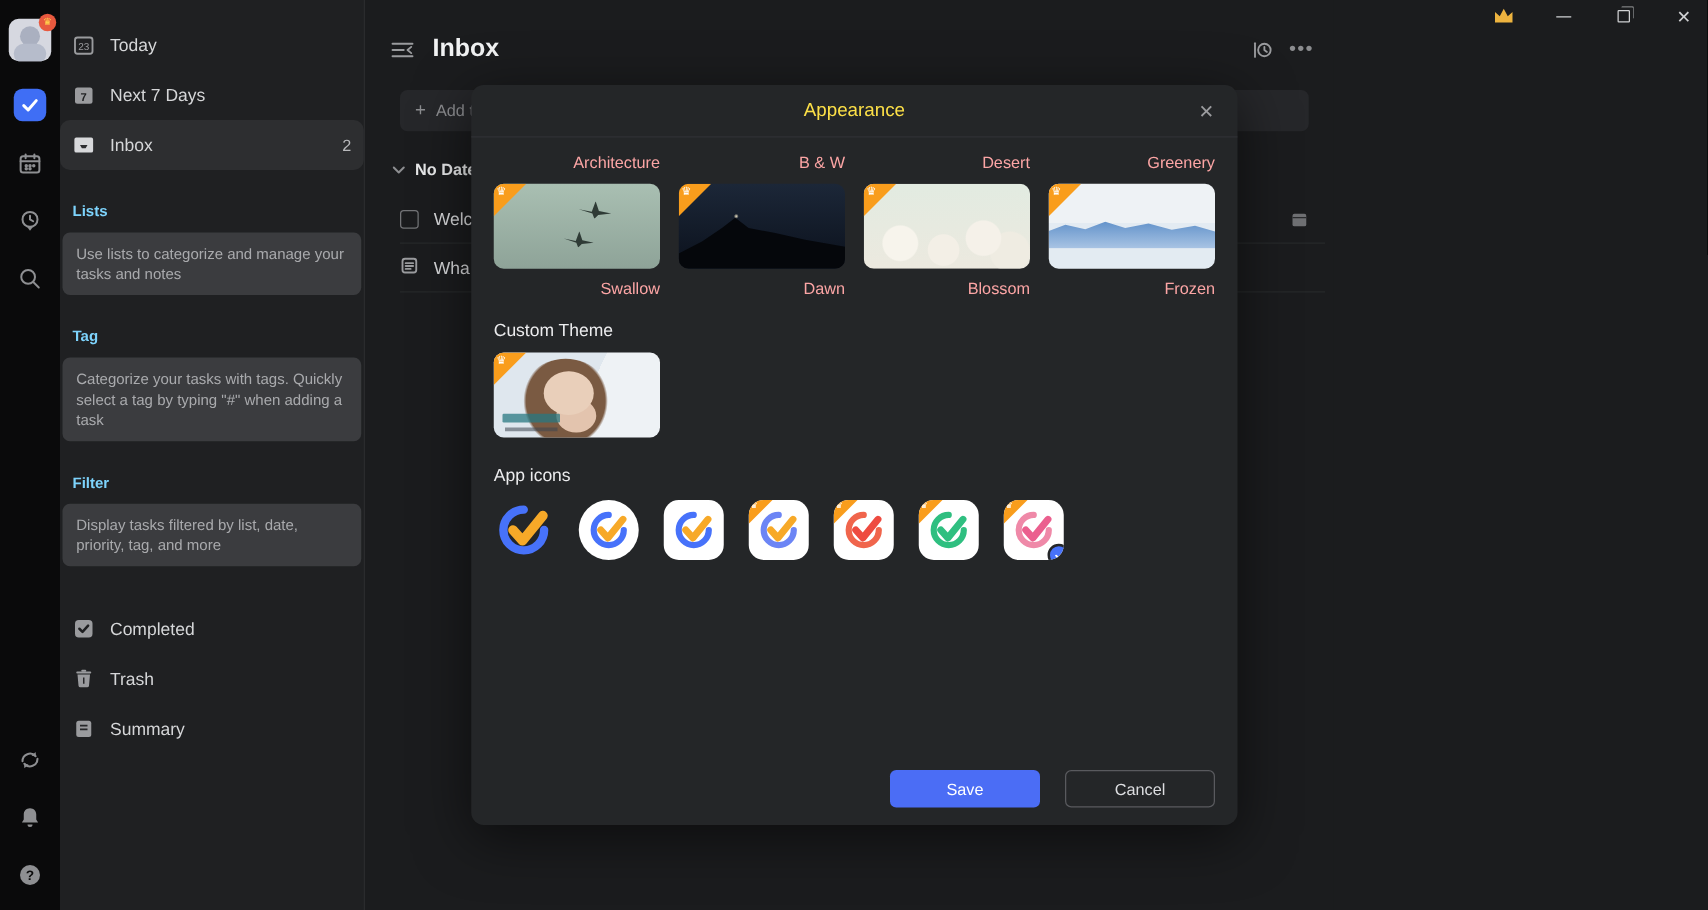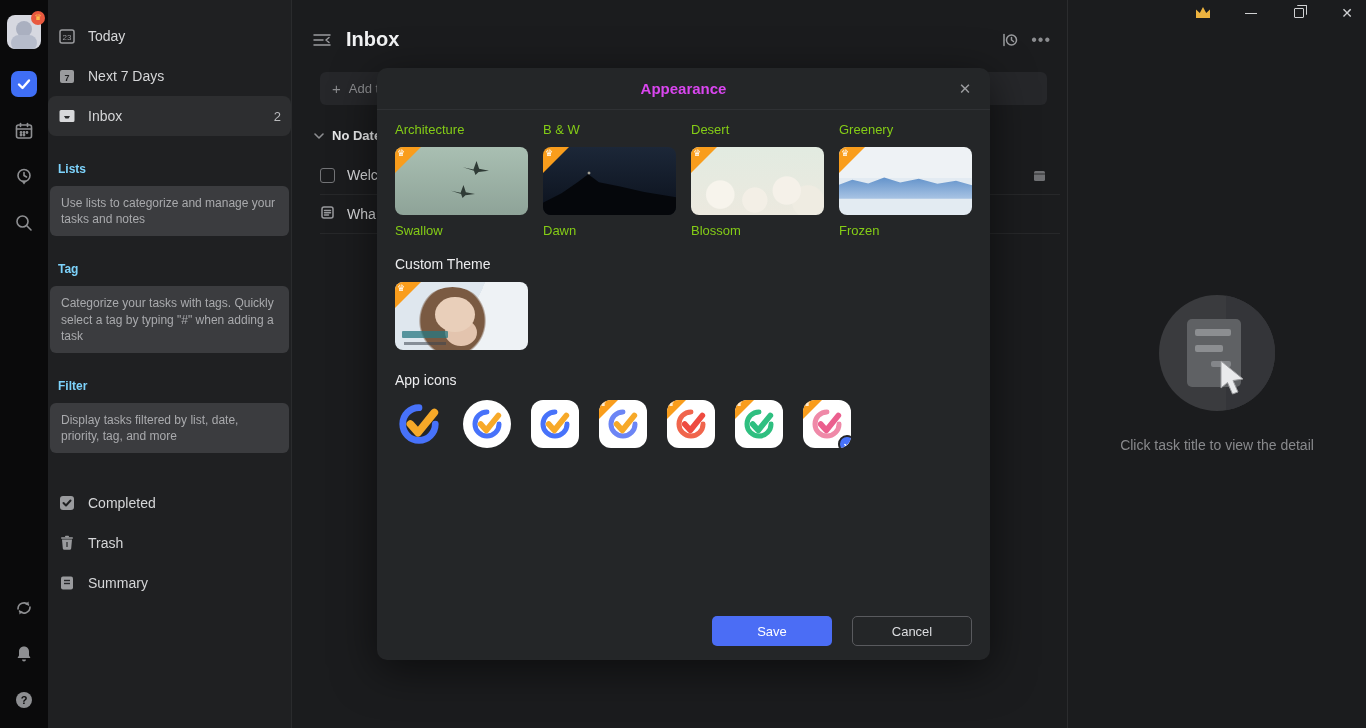--- a/index.html
+++ b/index.html
@@ -74,27 +74,27 @@
   .restore-glyph::before { content:""; position:absolute; left:2px; top:-4px; width:9px; height:9px;
                            border:1.2px solid #d0d1d3; border-left:none; border-bottom:none; border-radius:1px; }
   .close-glyph { font-size:14px; line-height:1; }
 
   
   .modal { position:absolute; left:377px; top:68px; width:613px; height:592px; background:#242628;
            border-radius:10px; box-shadow:0 10px 44px rgba(0,0,0,.55); z-index:10;
            display:flex; flex-direction:column; }
   .modal-header { position:relative; height:42px; flex:0 0 auto; border-bottom:1px solid #2f3134;
                   display:flex; align-items:center; justify-content:center; }
-  .modal-title { font-size:15px; font-weight:bold; color:#d946ef; }
+  .modal-title { font-size:15px; font-weight:normal; color:#fde047; }
   .modal-close { position:absolute; right:14px; top:10px; width:22px; height:22px; display:flex; align-items:center;
                  justify-content:center; font-size:15px; color:#9b9c9f; cursor:pointer; }
   .modal-body { flex:1; display:flex; flex-direction:column; padding:12px 18px 14px; overflow:hidden; }
   .label-grid, .theme-grid { display:grid; grid-template-columns:repeat(4,133px); column-gap:15px; }
   .label-grid { margin-bottom:10px; }
-  .t-label { text-align:left; font-size:13px; color:#84cc16; }
+  .t-label { text-align:right; font-size:13px; color:#fca5a5; }
   .theme-grid { row-gap:16px; margin-bottom:2px; }
   .theme-cell { cursor:pointer; }
   .theme-cell .t-label { margin-top:8px; }
   .thumb { position:relative; width:133px; height:68px; border-radius:8px; overflow:hidden; background:linear-gradient(180deg,var(--c1),var(--c2)); }
   
   .pm-badge { position:absolute; left:0; top:0; width:0; height:0; z-index:3;
               border-top:26px solid #f99d1c; border-right:26px solid transparent; }
   .pm-badge i { position:absolute; left:2px; top:-25px; font-style:normal; font-size:9px; color:#fff; }
   .pm-badge i::before { content:"♛"; }
   .pm-badge.sm { border-top-width:19px; border-right-width:19px; }
@@ -327,35 +327,20 @@
               <line x1="4.5" y1="5.5" x2="10.5" y2="5.5"></line>
               <line x1="4.5" y1="7.8" x2="10.5" y2="7.8"></line>
               <line x1="4.5" y1="10.1" x2="8.5" y2="10.1"></line>
             </svg>
         </span>
         <span>Wha</span>
       </div>
     </div>
   </div>
 
-  <div class="detail">
-    <div class="empty-wrap">
-      <div class="ill">
-        <div class="ill-half"></div>
-        <svg width="116" height="116" viewBox="0 0 116 116">
-          <rect x="28" y="24" width="54" height="68" rx="5" fill="#5f6164"></rect>
-          <rect x="36" y="34" width="36" height="7" rx="2" fill="#8c8e91"></rect>
-          <rect x="36" y="50" width="28" height="7" rx="2" fill="#8c8e91"></rect>
-          <rect x="52" y="66" width="20" height="6" rx="2" fill="#84868a"></rect>
-          <path d="M62 66 L84 84 L74 85.5 L79 97 L73.5 99 L68.5 87.5 L62 93 Z" fill="#e9eaec" stroke="#9b9c9f" stroke-width="1"></path>
-        </svg>
-      </div>
-      <div class="empty-text">Click task title to view the detail</div>
-    </div>
-  </div>
 
   <div class="titlebar">
     <span class="tb-btn">
       <svg width="18" height="16" viewBox="0 0 18 16">
           <path d="M2 13 L2 4.5 L5.8 8 L9 2 L12.2 8 L16 4.5 L16 13 Z" fill="#edb33f"></path>
         </svg>
     </span>
     <span class="tb-btn">
         <span class="min-glyph"></span>
       </span>

